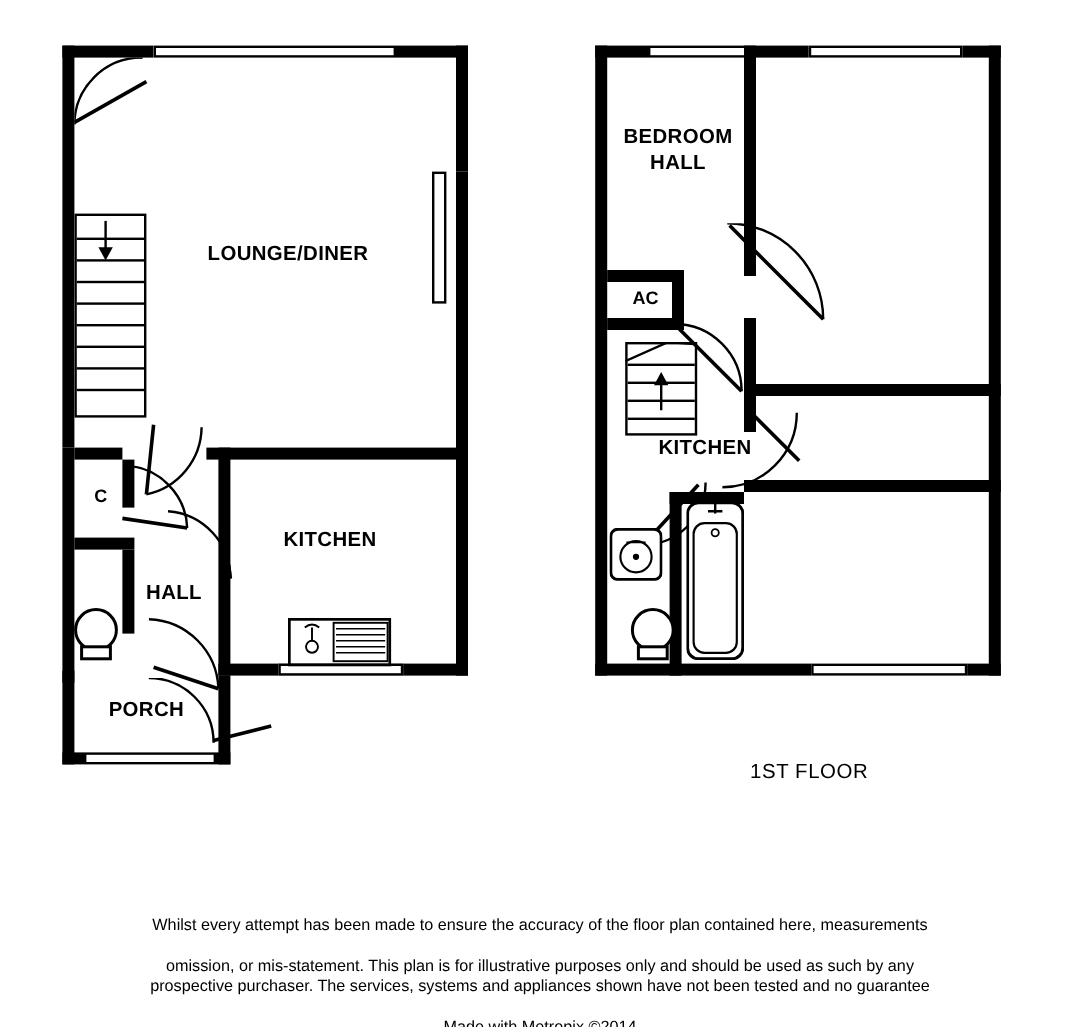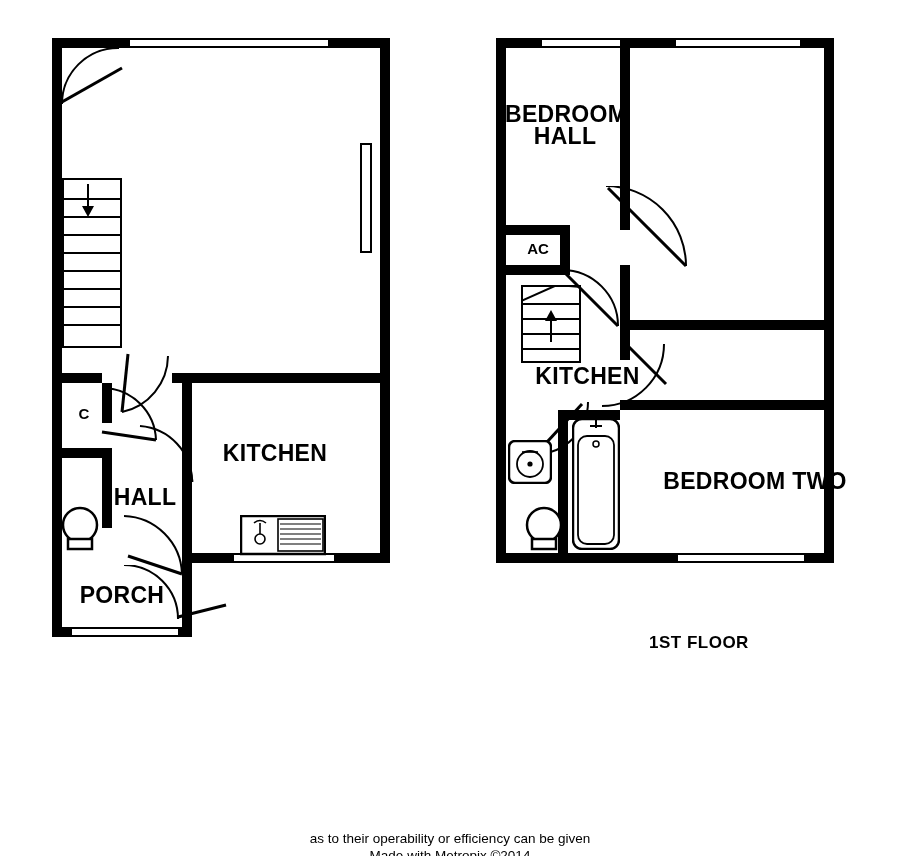--- a/index.html
+++ b/index.html
@@ -24,21 +24,21 @@
   }
   .win {
     position: absolute;
     background: #ffffff;
     border: 2px solid #000000;
     box-sizing: border-box;
   }
   .room-label {
     position: absolute;
     font-weight: bold;
-    font-size: 23px;
+    font-size: 17px;
     letter-spacing: 0.3px;
     text-align: center;
     white-space: nowrap;
     color: #000000;
   }
   .room-label.two-line {
     line-height: 22px;
     white-space: normal;
   }
   .small-label {
@@ -196,20 +196,21 @@
       <line x1="40" y1="14" x2="81" y2="14" stroke="#000" stroke-width="1.2"></line>
       <line x1="40" y1="19" x2="81" y2="19" stroke="#000" stroke-width="1.2"></line>
       <line x1="40" y1="24" x2="81" y2="24" stroke="#000" stroke-width="1.2"></line>
       <line x1="40" y1="29" x2="81" y2="29" stroke="#000" stroke-width="1.2"></line>
       <circle cx="20" cy="24" r="5" fill="#fff" stroke="#000" stroke-width="1.6"></circle>
       <line x1="20" y1="19" x2="20" y2="8" stroke="#000" stroke-width="1.6"></line>
       <path d="M14 8 q6 -5 12 0" fill="none" stroke="#000" stroke-width="1.6"></path>
     </svg>
   </div>
 
+  <div class="room-label" style="left:140px; top:202px; width:200px;">LOUNGE/DINER</div>
   <div class="room-label" style="left:200px; top:440px; width:150px;">KITCHEN</div>
   <div class="room-label" style="left:95px; top:484px; width:100px;">HALL</div>
   <div class="room-label" style="left:67px; top:582px; width:110px;">PORCH</div>
   <div class="small-label" style="left:68px; top:405px; width:32px;">C</div>
 
   <div class="wall" style="left:496px; top:38px; width:44px; height:10px;"></div>
   <div class="win" style="left:540px; top:38px; width:86px; height:10px;"></div>
   <div class="wall" style="left:626px; top:38px; width:48px; height:10px;"></div>
   <div class="win" style="left:674px; top:38px; width:128px; height:10px;"></div>
   <div class="wall" style="left:802px; top:38px; width:32px; height:10px;"></div>
@@ -304,28 +305,27 @@
     <svg width="40" height="48" viewBox="0 0 40 48">
       <ellipse cx="20" cy="20" rx="17" ry="17" fill="#fff" stroke="#000" stroke-width="2.5"></ellipse>
       <rect x="8" y="34" width="24" height="10" fill="#fff" stroke="#000" stroke-width="2.5"></rect>
     </svg>
   </div>
 
   <div class="room-label two-line" style="left:505px; top:103px; width:120px;">
     <span>BEDROOM</span><br>
     <span>HALL</span>
   </div>
-  <div class="room-label" style="left:660px; top:468px; width:190px;">BEDROOM TWO</div>
   <div class="room-label" style="left:520px; top:363px; width:135px;">KITCHEN</div>
   <div class="small-label" style="left:516px; top:240px; width:44px;">AC</div>
 
-  <div class="floor-label" style="left:649px; top:633px;font-weight:bold;">1ST FLOOR</div>
+  <div class="floor-label" style="left:625px; top:633px;">1ST FLOOR</div>
 
   <div class="disclaimer" style="top:762px;">
+    <span>Whilst every attempt has been made to ensure the accuracy of the floor plan contained here, measurements</span><br>
     <br>
+    <span>omission, or mis-statement. This plan is for illustrative purposes only and should be used as such by any</span><br>
+    <span>prospective purchaser. The services, systems and appliances shown have not been tested and no guarantee</span><br>
     <br>
-    <br>
-    <br>
-    <span>as to their operability or efficiency can be given</span><br>
     <span class="made">Made with Metropix ©2014</span>
   </div>
 
 </div>
 
 </body></html>

